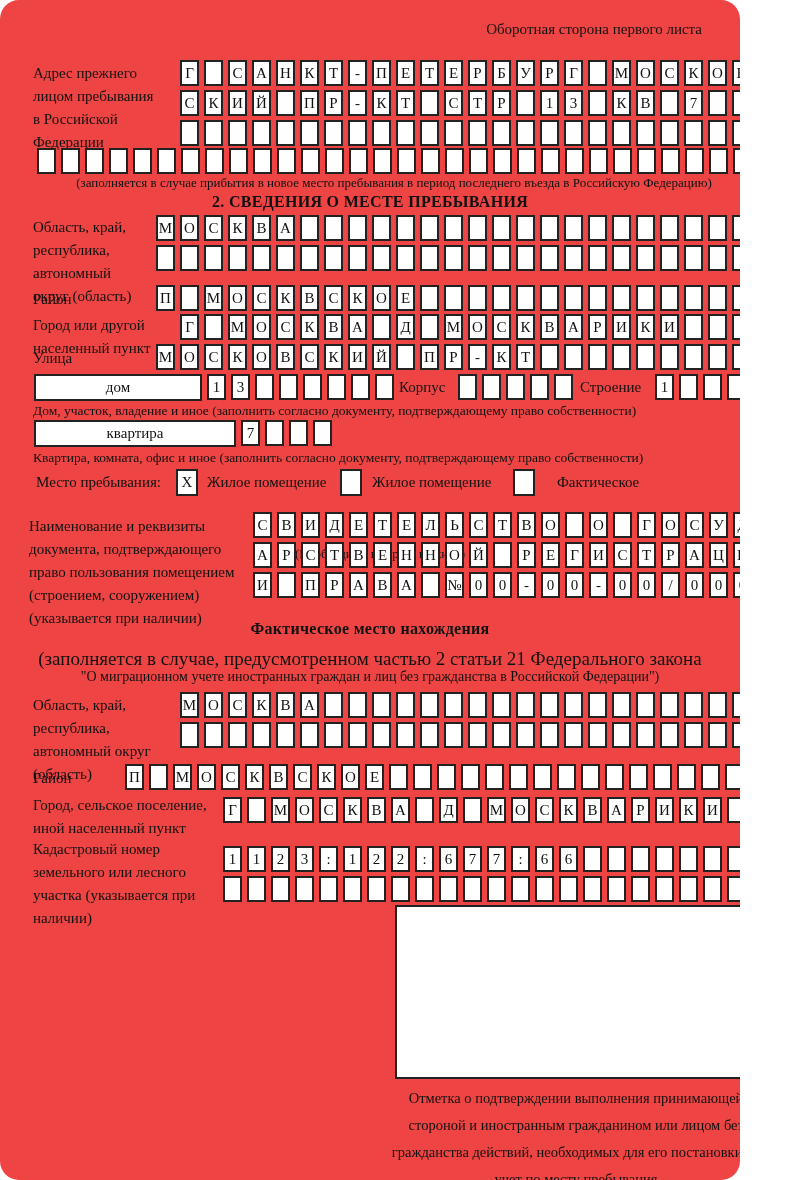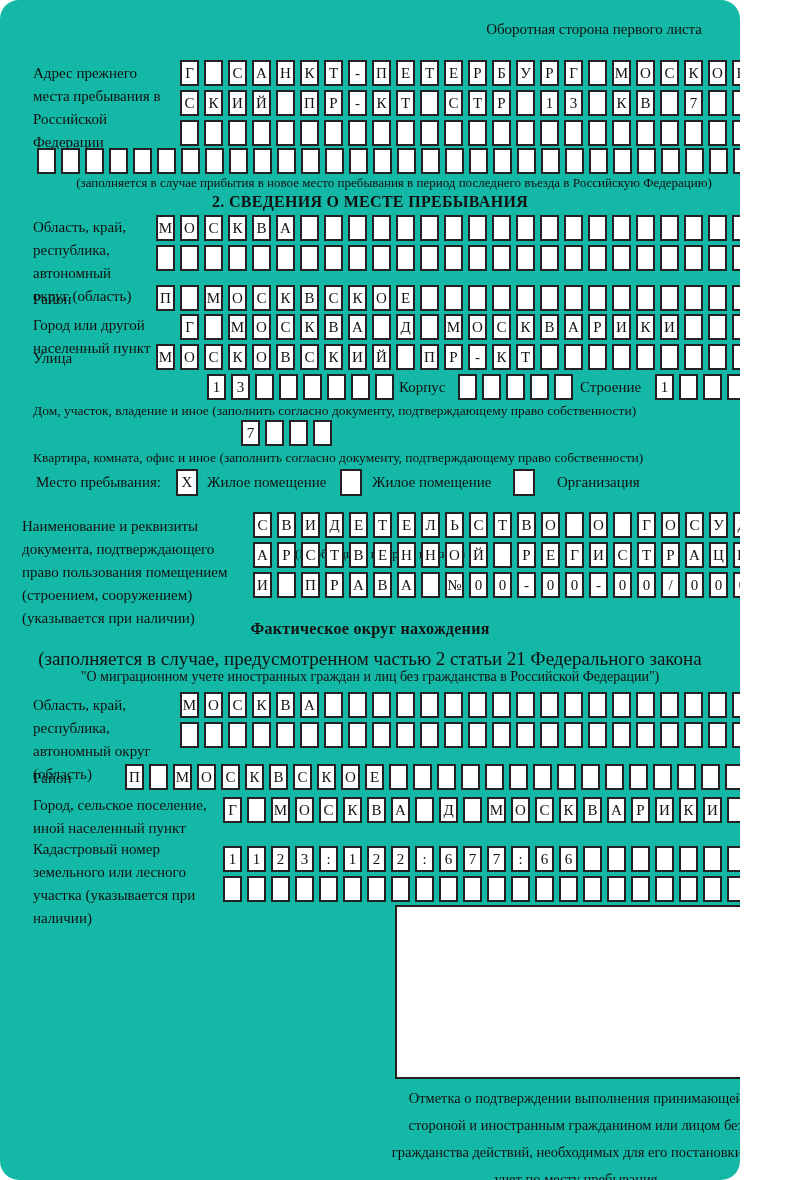--- a/index.html
+++ b/index.html
@@ -1,17 +1,17 @@
 <!DOCTYPE html>
 <html><head>
 <meta charset="utf-8">
 <style>
   html,body{margin:0;padding:0;background:#ffffff;}
   body{font-family:"Liberation Serif","DejaVu Serif",serif;color:#111;}
-  #page{position:relative;width:740px;height:1180px;background:#14b8a6;overflow:hidden;border-radius:19px;}
+  #page{position:relative;width:740px;height:1180px;background:#ef4444;overflow:hidden;border-radius:19px;}
   .abs{position:absolute;}
   .lbl{font-size:15px;line-height:23px;color:#111;}
   .note{font-size:13px;color:#111;}
   .note2{font-size:13.5px;color:#111;}
   .title{font-size:16px;font-weight:bold;letter-spacing:.3px;}
   .cellrow{display:flex;}
   .cell{
     width:19px;height:26px;box-sizing:border-box;border:2px solid #222;
     margin-right:5px;flex:0 0 auto;background:#fff;
     display:flex;align-items:center;justify-content:center;
@@ -29,21 +29,21 @@
   .stampbox{box-sizing:border-box;border:2px solid #222;background:#fff;}
   .caption{font-size:14.5px;line-height:27px;text-align:center;}
 </style>
 </head>
 <body>
 
 <div id="page">
 
   <div class="abs lbl" style="top:18px;right:38px;font-size:15px;">Оборотная сторона первого листа</div>
 
-  <div class="abs lbl" style="left:33px;top:62px;width:130px;">Адрес прежнего места пребывания в Российской Федерации</div>
+  <div class="abs lbl" style="left:33px;top:62px;width:130px;">Адрес прежнего лицом пребывания в Российской Федерации</div>
   <div class="abs cellrow" style="left:180px;top:60px;">
       <div class="cell">Г</div>
       <div class="cell"></div>
       <div class="cell">С</div>
       <div class="cell">А</div>
       <div class="cell">Н</div>
       <div class="cell">К</div>
       <div class="cell">Т</div>
       <div class="cell">-</div>
       <div class="cell">П</div>
@@ -286,20 +286,21 @@
       <div class="cell"></div>
       <div class="cell"></div>
       <div class="cell"></div>
       <div class="cell"></div>
       <div class="cell"></div>
       <div class="cell"></div>
       <div class="cell"></div>
       <div class="cell"></div>
     </div>
 
+  <div class="abs labelbox" style="left:34px;top:374px;width:168px;">дом</div>
   <div class="abs cellrow" style="left:207px;top:374px;">
       <div class="cell">1</div>
       <div class="cell">3</div>
       <div class="cell"></div>
       <div class="cell"></div>
       <div class="cell"></div>
       <div class="cell"></div>
       <div class="cell"></div>
       <div class="cell"></div>
     </div>
@@ -313,38 +314,39 @@
     </div>
   <div class="abs lbl" style="left:580px;top:376px;">Строение</div>
   <div class="abs cellrow" style="left:655px;top:374px;">
       <div class="cell">1</div>
       <div class="cell"></div>
       <div class="cell"></div>
       <div class="cell"></div>
     </div>
   <div class="abs note2" style="left:33px;top:403px;">Дом, участок, владение и иное (заполнить согласно документу, подтверждающему право собственности)</div>
 
+  <div class="abs labelbox" style="left:34px;top:420px;width:202px;">квартира</div>
   <div class="abs cellrow" style="left:241px;top:420px;">
       <div class="cell">7</div>
       <div class="cell"></div>
       <div class="cell"></div>
       <div class="cell"></div>
     </div>
   <div class="abs note2" style="left:33px;top:450px;">Квартира, комната, офис и иное (заполнить согласно документу, подтверждающему право собственности)</div>
 
   <div class="abs lbl" style="left:36px;top:471px;">Место пребывания:</div>
   <div class="abs checkbox" style="left:176px;top:469px;">X</div>
   <div class="abs lbl" style="left:207px;top:471px;">Жилое помещение</div>
   <div class="abs checkbox" style="left:340px;top:469px;"></div>
   <div class="abs lbl" style="left:372px;top:471px;">Жилое помещение</div>
   <div class="abs checkbox" style="left:513px;top:469px;"></div>
-  <div class="abs lbl" style="left:557px;top:471px;">Организация</div>
+  <div class="abs lbl" style="left:557px;top:471px;">Фактическое</div>
   <div class="abs note" style="left:0;width:760px;top:498px;text-align:center;margin-top:48px;">(Необходимо выбрать нужное)</div>
 
-  <div class="abs lbl" style="left:22px;top:515px;width:208px;">Наименование и реквизиты документа, подтверждающего право пользования помещением (строением, сооружением) (указывается при наличии)</div>
+  <div class="abs lbl" style="left:29px;top:515px;width:208px;">Наименование и реквизиты документа, подтверждающего право пользования помещением (строением, сооружением) (указывается при наличии)</div>
   <div class="abs cellrow" style="left:253px;top:512px;">
       <div class="cell">С</div>
       <div class="cell">В</div>
       <div class="cell">И</div>
       <div class="cell">Д</div>
       <div class="cell">Е</div>
       <div class="cell">Т</div>
       <div class="cell">Е</div>
       <div class="cell">Л</div>
       <div class="cell">Ь</div>
@@ -401,21 +403,21 @@
       <div class="cell">0</div>
       <div class="cell">-</div>
       <div class="cell">0</div>
       <div class="cell">0</div>
       <div class="cell">/</div>
       <div class="cell">0</div>
       <div class="cell">0</div>
       <div class="cell">0</div>
     </div>
 
-  <div class="abs title center" style="top:620px;">Фактическое округ нахождения</div>
+  <div class="abs title center" style="top:620px;">Фактическое место нахождения</div>
   <div class="abs center" style="top:648px;font-size:19px;">(заполняется в случае, предусмотренном частью 2 статьи 21 Федерального закона</div>
   <div class="abs center" style="top:669px;font-size:14px;">"О миграционном учете иностранных граждан и лиц без гражданства в Российской Федерации")</div>
 
   <div class="abs lbl" style="left:33px;top:694px;width:148px;">Область, край, республика, автономный округ (область)</div>
   <div class="abs cellrow" style="left:180px;top:692px;">
       <div class="cell">М</div>
       <div class="cell">О</div>
       <div class="cell">С</div>
       <div class="cell">К</div>
       <div class="cell">В</div>

